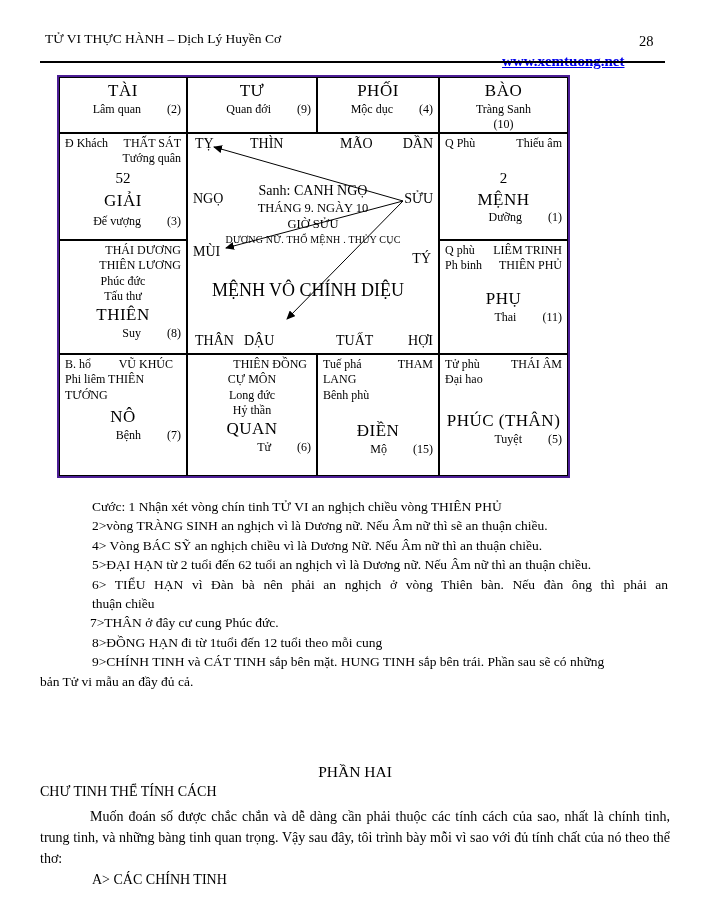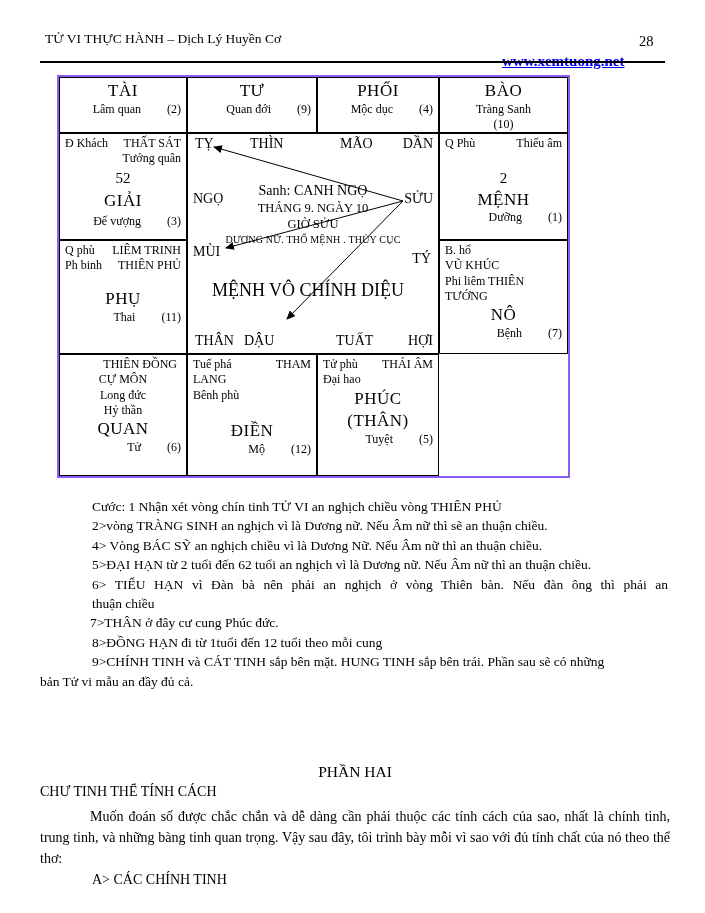--- a/index.html
+++ b/index.html
@@ -7,21 +7,21 @@
   .abs{position:absolute;}
   
   .hdr-title{left:45px;top:31px;font-size:13.5px;}
   .hdr-link{left:502px;top:33px;font-size:15px;font-weight:bold;color:#0000EE;text-decoration:underline;cursor:pointer;margin-top:20px;}
   .hdr-page{left:639px;top:33px;font-size:14.5px;}
   .hdr-rule{left:40px;top:61px;width:625px;height:2px;background:#000;}
   
   .chart{left:57px;top:75px;width:513px;height:403px;display:grid;
          grid-template-columns:128px 130px 122px 1fr;
          grid-template-rows:56px 107px 114px 1fr;
-         border:2px solid #8b5cf6;box-sizing:border-box;}
+         border:2px solid #4c1d95;box-sizing:border-box;}
   .cell{border:1px solid #000;box-sizing:border-box;padding:2px 5px;font-size:12px;line-height:1.28;
         display:flex;flex-direction:column;overflow:hidden;}
   .center-cell{grid-column:2/4;grid-row:2/4;border:1px solid #000;box-sizing:border-box;position:relative;font-size:14px;}
   .palace{font-size:17px;text-align:center;letter-spacing:.5px;}
   .agebig{font-size:15px;text-align:center;}
   .rowline{display:flex;justify-content:space-between;}
   .rt{text-align:right;}
   .ct{text-align:center;}
   .stage{display:flex;justify-content:flex-end;gap:26px;}
   .push{margin-top:auto;}
@@ -137,40 +137,51 @@
         <span>Thiếu âm</span>
       </div>
     <div class="agebig" style="margin-top:18px;">2</div>
     <div class="palace">MỆNH</div>
     <div class="stage">
         <span>Dưỡng</span>
         <span>(1)</span>
       </div>
   </div>
 
+  <div class="cell">
+    <div class="rt">THÁI DƯƠNG</div>
+    <div class="rt">THIÊN LƯƠNG</div>
+    <div class="ct">Phúc đức</div>
+    <div class="ct">Tấu thư</div>
+    <div class="palace">THIÊN</div>
+    <div class="stage">
+        <span>Suy</span>
+        <span>(8)</span>
+      </div>
+  </div>
 
   <div class="cell">
     <div class="rowline">
         <span>Q phù</span>
         <span>LIÊM TRINH</span>
       </div>
     <div class="rowline">
         <span>Ph binh</span>
         <span>THIÊN PHỦ</span>
       </div>
     <div class="palace push">PHỤ</div>
     <div class="stage">
         <span>Thai</span>
         <span>(11)</span>
       </div>
     <div class="sp26"></div>
   </div>
 
   <div class="cell">
-    <div class="rowline" style="padding-right:8px;flex-direction:column;">
+    <div class="rowline" style="padding-right:8px;">
         <span>B. hổ</span>
         <span>VŨ KHÚC</span>
       </div>
     <div>Phi liêm THIÊN TƯỚNG</div>
     <div class="palace push">NÔ</div>
     <div class="stage">
         <span>Bệnh</span>
         <span>(7)</span>
       </div>
     <div class="sp30"></div>
@@ -192,21 +203,21 @@
   <div class="cell">
     <div class="rowline">
         <span>Tuế phá</span>
         <span>THAM</span>
       </div>
     <div>LANG</div>
     <div>Bênh phù</div>
     <div class="palace push">ĐIỀN</div>
     <div class="stage">
         <span>Mộ</span>
-        <span>(12)</span>
+        <span>(15)</span>
       </div>
     <div class="sp16"></div>
   </div>
 
   <div class="cell">
     <div class="rowline">
         <span>Tử phù</span>
         <span>THÁI ÂM</span>
       </div>
     <div>Đại hao</div>

